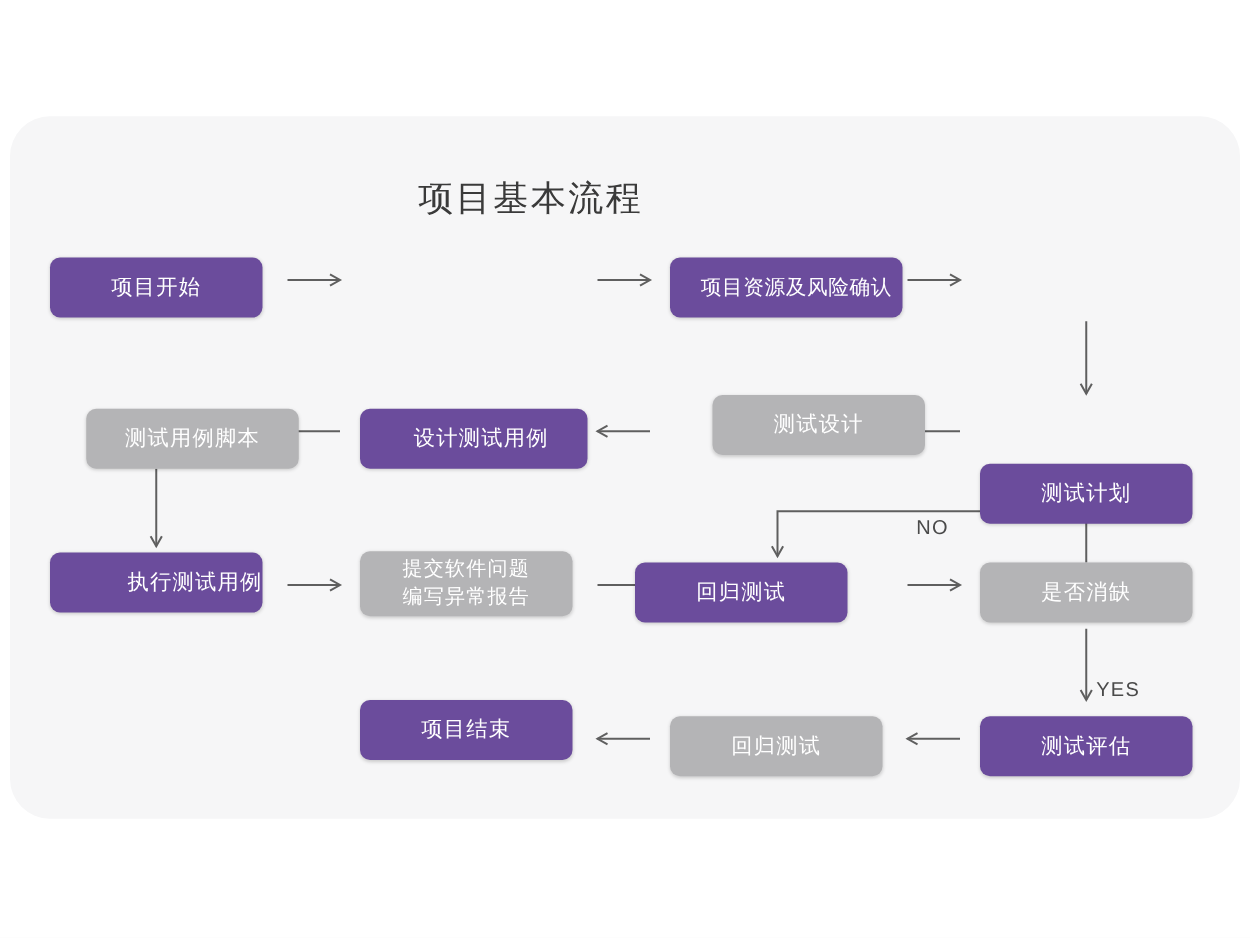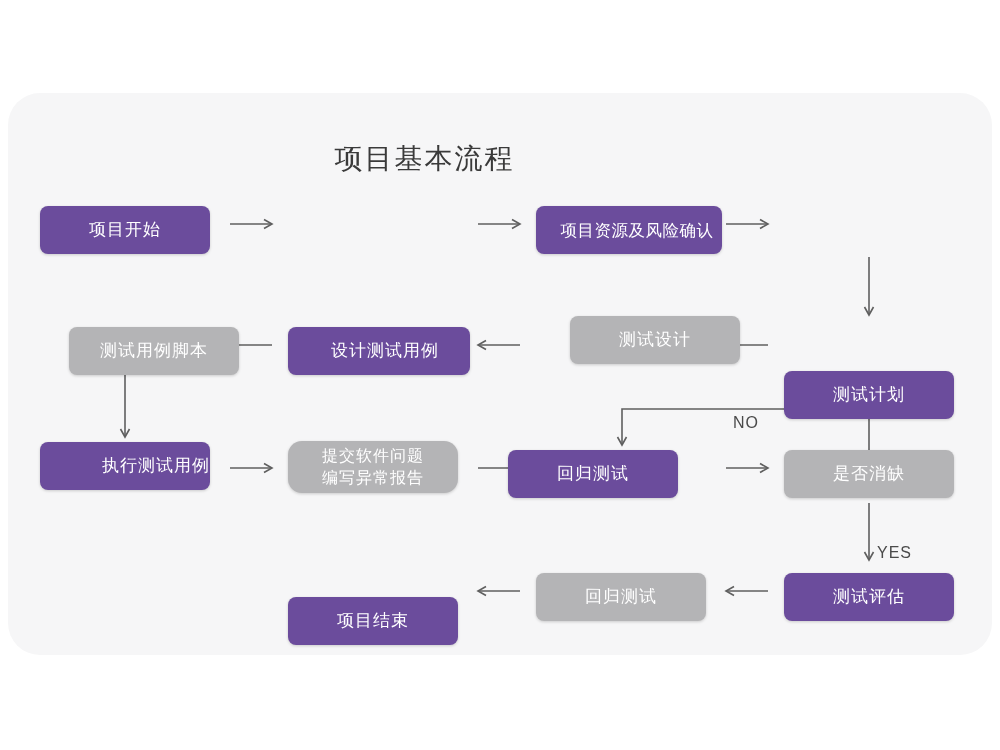--- a/index.html
+++ b/index.html
@@ -70,24 +70,24 @@
 
   .pos-r1c1 { left: 40px;  top: 206px; }
   .pos-r1c2 { left: 288px; top: 206px; }
   .pos-r1c3 { left: 536px; top: 206px; padding-left: 16px; }
   .pos-r1c4 { left: 784px; top: 206px; }
   .pos-r2c1 { left: 40px;  top: 327px; margin-left: 29px; }
   .pos-r2c2 { left: 288px; top: 327px; padding-left: 12px; }
   .pos-r2c3 { left: 536px; top: 316px; margin-left: 34px; }
   .pos-r2c4 { left: 784px; top: 327px; margin-top: 44px; }
   .pos-r3c1 { left: 40px;  top: 442px; align-items: flex-end; }
-  .pos-r3c2 { left: 288px; top: 441px; border-radius: 14px; }
+  .pos-r3c2 { left: 288px; top: 441px; }
   .pos-r3c3 { left: 508px; top: 450px; }
   .pos-r3c4 { left: 784px; top: 450px; align-items: center; }
-  .pos-r4c2 { left: 288px; top: 597px; }
+  .pos-r4c2 { left: 288px; top: 560px; }
   .pos-r4c3 { left: 536px; top: 573px; }
   .pos-r4c4 { left: 784px; top: 573px; }
 
   .edge-label {
     position: absolute;
     font-size: 16px;
     color: var(--edge-label-text, #4a4a4a);
     letter-spacing: 1px;
   }
   .edge-label.no  { left: 726px; top: 414px; width: 40px; text-align: center; }

